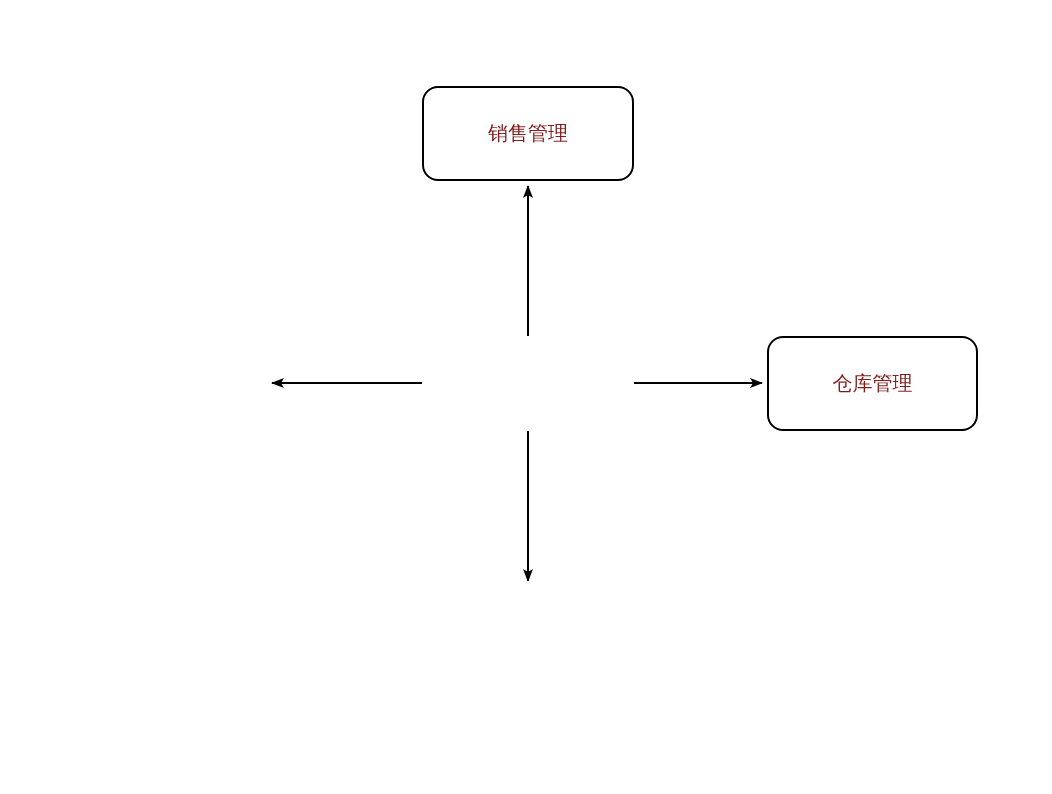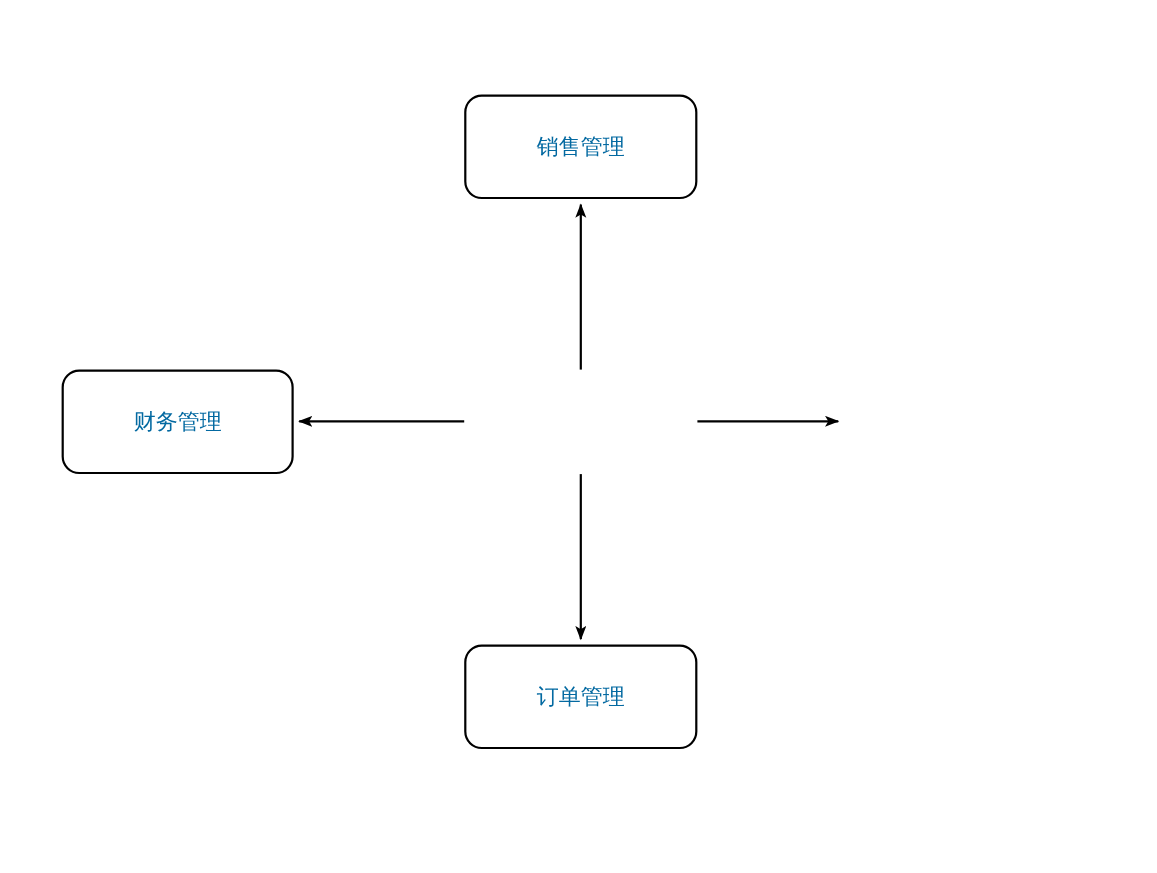--- a/index.html
+++ b/index.html
@@ -31,21 +31,21 @@
     width: 212px;
     height: 95px;
     box-sizing: border-box;
     background: #ffffff;
     border: 2px solid #000000;
     border-radius: 16px;
     display: flex;
     align-items: center;
     justify-content: center;
     font-size: 20px;
-    color: #0369a1;
+    color: #7f1d1d;
     cursor: default;
     z-index: 2;
   }
   .node span {
     white-space: nowrap;
   }
   .node-top    { left: 422px; top: 86px; }
   .node-center { left: 422px; top: 336px; }
   .node-left   { left: 56px;  top: 336px; width: 211px; }
   .node-right  { left: 767px; top: 336px; width: 211px; }
@@ -65,23 +65,20 @@
     <line x1="528" y1="336" x2="528" y2="186" stroke="#000000" stroke-width="2" marker-end="url(#arrowhead)"></line>
     <line x1="422" y1="383" x2="272" y2="383" stroke="#000000" stroke-width="2" marker-end="url(#arrowhead)"></line>
     <line x1="634" y1="383" x2="762" y2="383" stroke="#000000" stroke-width="2" marker-end="url(#arrowhead)"></line>
     <line x1="528" y1="431" x2="528" y2="581" stroke="#000000" stroke-width="2" marker-end="url(#arrowhead)"></line>
   </svg>
 
   <div class="node node-top">
     <span>销售管理</span>
   </div>
 
-  <div class="node node-left">
-    <span>财务管理</span>
+
+
+  <div class="node node-right">
+    <span>仓库管理</span>
   </div>
 
-
-
-  <div class="node node-bottom">
-    <span>订单管理</span>
-  </div>
 
 </div>
 
 </body></html>

